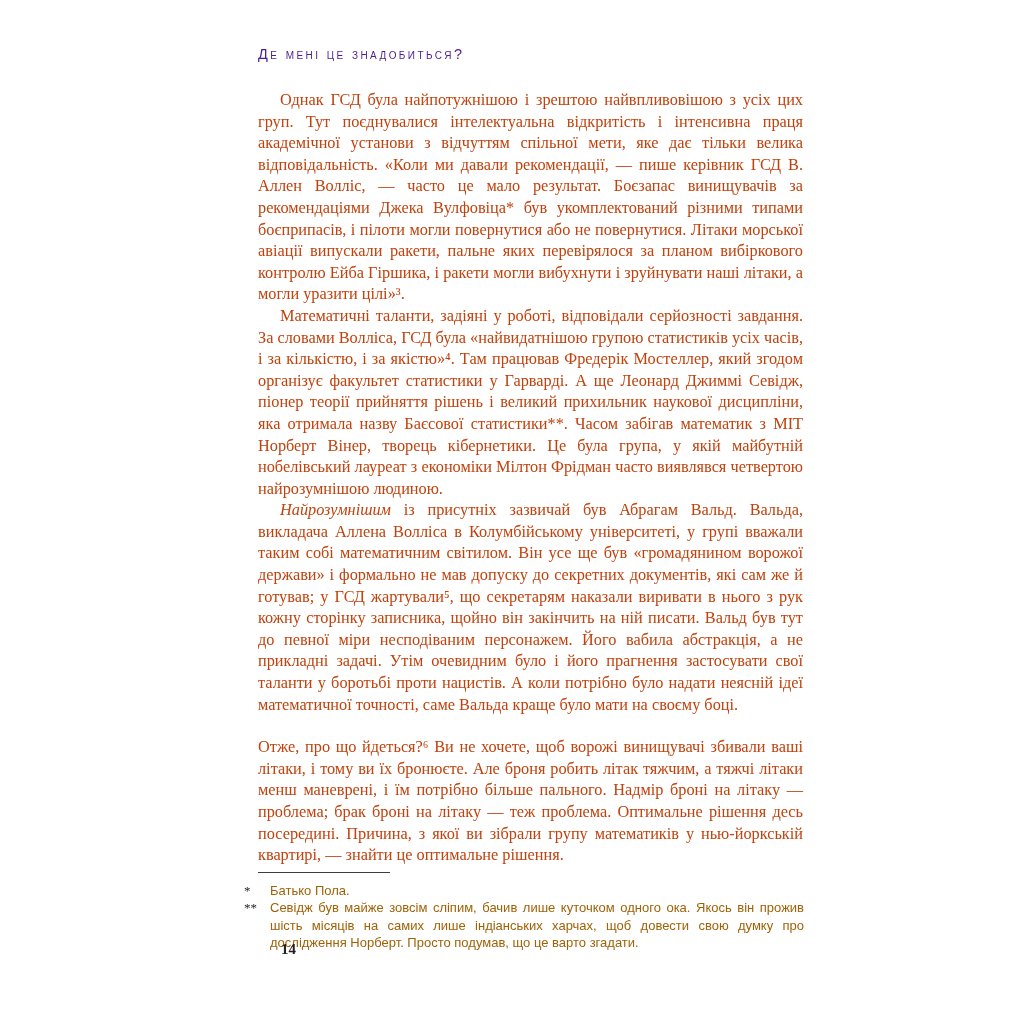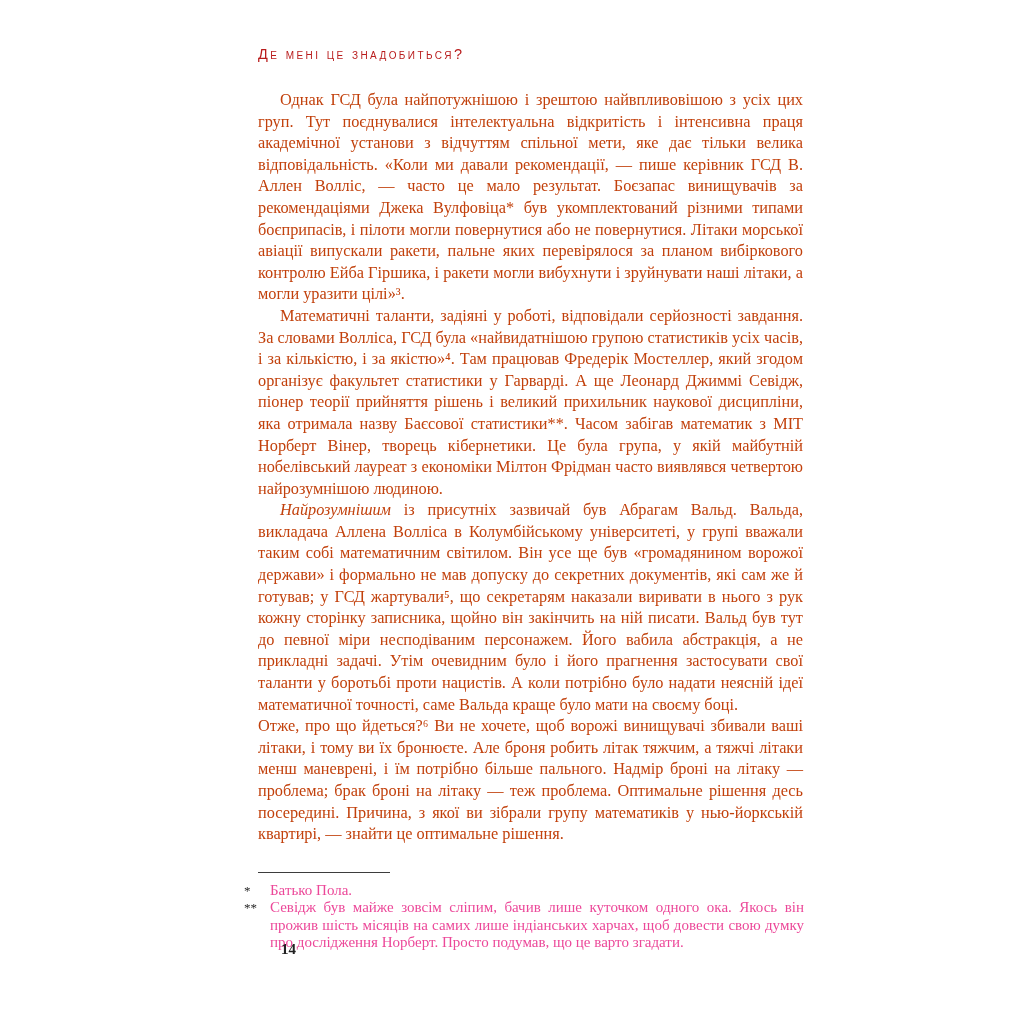--- a/index.html
+++ b/index.html
@@ -19,35 +19,36 @@
     left: 258px;
     top: 46px;
     width: 545px;
   }
   .running-head {
     font-family: "Liberation Sans", "DejaVu Sans", sans-serif;
     font-variant: small-caps;
     font-weight: 400;
     font-size: 14.5px;
     letter-spacing: 2.4px;
-    color: #b91c1c;
+    color: #4c1d95;
     margin: 0 0 27px 0;
   }
   .body-text p {
     font-family: "Liberation Serif", "DejaVu Serif", serif;
     font-size: 16.3px;
     line-height: 21.6px;
     color: #c2410c;
     text-align: justify;
     margin: 0;
   }
   .body-text p.indent {
     text-indent: 22px;
   }
   .body-text p.section-start {
+    margin-top: 21px;
     text-indent: 0;
   }
   .body-text em {
   }
   .footnote-section {
     position: absolute;
     left: 244px;
     top: 872px;
     width: 560px;
   }
@@ -64,24 +65,24 @@
   }
   .footnote-marker {
     flex: 0 0 26px;
     font-family: "Liberation Serif", "DejaVu Serif", serif;
     font-size: 13px;
     line-height: 17.3px;
     color: #262626;
   }
   .footnote-text {
     flex: 1;
-    font-family: Liberation Serif, serif;
-    font-size: 15px;
+    font-family: Liberation Sans, sans-serif;
+    font-size: 13px;
     line-height: 17.3px;
-    color: #ec4899;
+    color: #a16207;
     text-align: justify;
   }
   .page-number {
     position: absolute;
     left: 281px;
     top: 941px;
     font-family: Liberation Serif, serif;
     font-weight: 700;
     font-size: 15px;
     color: #222222;

